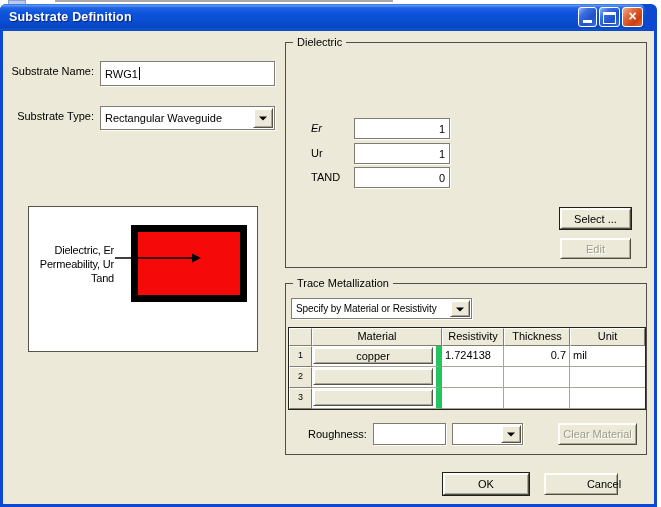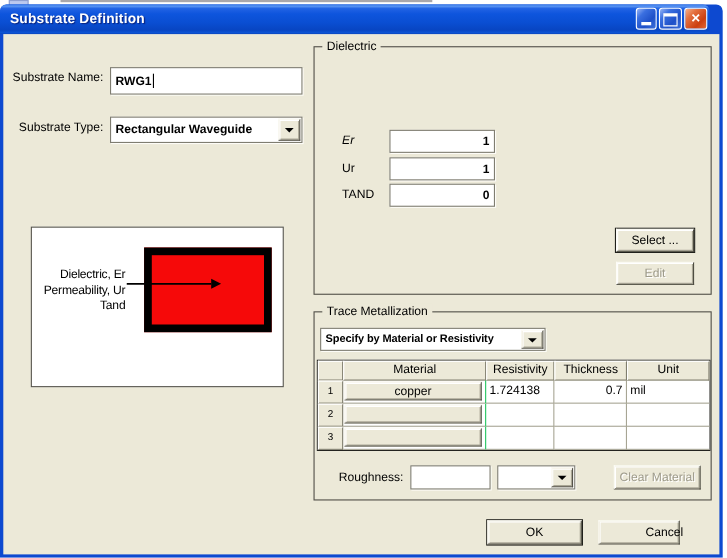--- a/index.html
+++ b/index.html
@@ -24,21 +24,21 @@
   .g-min{position:absolute;left:4px;bottom:3px;width:9px;height:3px;background:#fff;}
   .g-max{position:absolute;left:3px;top:4px;width:11px;height:8px;border:1px solid #fff;border-top:3px solid #fff;}
   .g-close{position:absolute;left:0;top:0;width:100%;height:100%;color:#fff;font-size:14px;font-weight:bold;
            text-align:center;line-height:17px;}
 
   .client{position:absolute;left:3px;top:27px;right:3px;bottom:3px;background:#ECE9D8;}
 
   .label{position:absolute;}
   .r{text-align:right;}
 
-  .sunken{position:absolute;background:#fff;border:1px solid #7f7d71;box-shadow:1px 1px 0 #fdfcf7;box-sizing:border-box;font-weight:bold;}
+  .sunken{position:absolute;background:#fff;border:1px solid #7f7d71;box-shadow:1px 1px 0 #fdfcf7;box-sizing:border-box;}
   .fieldtext{position:absolute;left:4px;top:0;bottom:0;right:4px;display:flex;align-items:center;white-space:nowrap;overflow:hidden;}
   .fieldtext.num{justify-content:flex-end;}
   .caret{display:inline-block;width:1px;height:13px;background:#000;margin-left:1px;}
 
   .combo .drop{position:absolute;right:1px;top:1px;bottom:1px;width:18px;background:#ECE9D8;
                border:1px solid;border-color:#fdfcf7 #55534a #55534a #fdfcf7;
                box-shadow:inset 1px 1px 0 #fff,inset -1px -1px 0 #aaa796;}
   .tri{position:absolute;left:50%;top:50%;transform:translate(-50%,-40%);width:0;height:0;
        border-left:4px solid transparent;border-right:4px solid transparent;border-top:4px solid #000;}
 
@@ -65,21 +65,21 @@
             grid-template-columns:23px 130px 62px 66px auto;grid-template-rows:18px 21px 21px 21px;}
   .hcell,.ncell{background:#ECE9D8;border:1px solid;border-color:#fff #807e6e #807e6e #fff;box-sizing:border-box;
             text-align:center;overflow:hidden;}
   .hcell{line-height:15px;}
   .ncell{font-size:9px;line-height:17px;}
   .dcell{border-right:1px solid #a7a594;border-bottom:1px solid #a7a594;box-sizing:border-box;
          line-height:19px;white-space:nowrap;overflow:hidden;}
   .dcell.last{border-right:none;}
   .dcell.pl{padding-left:3px;}
   .dcell.pr{text-align:right;padding-right:3px;}
-  .matcell{border-right:1px solid #22c55e;border-bottom:1px solid #a7a594;box-sizing:border-box;position:relative;}
+  .matcell{border-right:6px solid #22c55e;border-bottom:1px solid #a7a594;box-sizing:border-box;position:relative;}
   .mat-btn{position:absolute;left:1px;top:1px;right:3px;bottom:2px;background:#ECE9D8;
            border:1px solid;border-color:#fdfcf7 #55534a #55534a #fdfcf7;
            box-shadow:inset 1px 1px 0 #fff,inset -1px -1px 0 #aaa796;
            text-align:center;line-height:16px;}
 </style>
 </head>
 <body>
 
 <div id="screen">
   <div class="bg-line"></div>
@@ -150,21 +150,21 @@
           <span class="fieldtext num">0</span>
         </div>
 
         <div class="btn ring" style="left:274px;top:165px;width:71px;height:21px;">Select ...</div>
         <div class="btn disabled" style="left:274px;top:195px;width:71px;height:21px;">Edit</div>
       </div>
 
       <div class="groupbox" style="left:282px;top:252px;width:362px;height:172px;">
         <span class="legend">Trace Metallization</span>
 
-        <div class="sunken combo" style="left:5px;top:14px;width:205px;height:21px;padding-left:20px;">
+        <div class="sunken combo" style="left:5px;top:14px;width:181px;height:21px;padding-left:20px;">
           <span class="fieldtext" style="right:22px;font-size:10px;letter-spacing:-.1px;">Specify by Material or Resistivity</span>
           <span class="drop" style="position:absolute;">
             <span class="tri"></span>
           </span>
         </div>
 
         <div class="tm-table">
           <div class="hcell"></div>
           <div class="hcell">Material</div>
           <div class="hcell">Resistivity</div>

